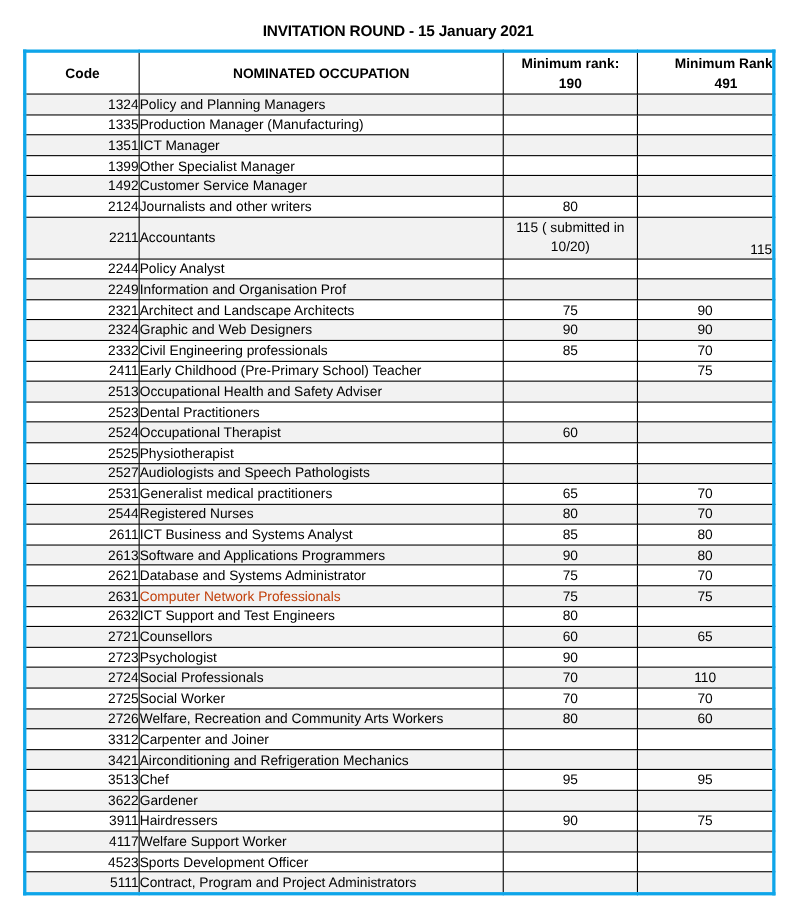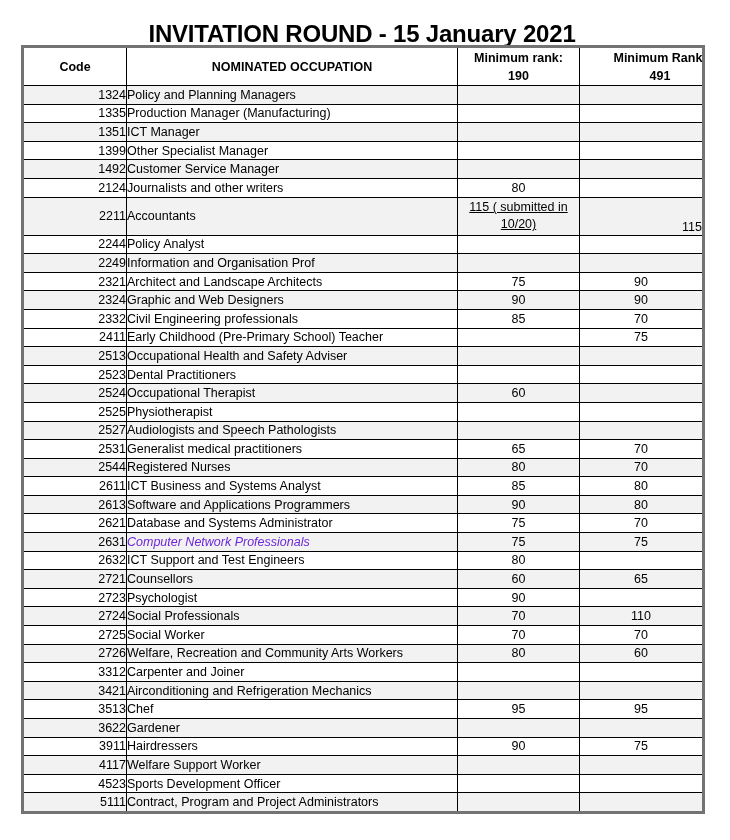--- a/index.html
+++ b/index.html
@@ -1,37 +1,37 @@
 <!DOCTYPE html>
 <html><head>
 <meta charset="utf-8">
 <style>
   html, body { margin: 0; padding: 0; background: #ffffff; }
   body { width: 730px; height: 840px; position: relative; overflow: hidden;
          font-family: "Liberation Sans", sans-serif; color: #000; }
   .title { position: absolute; left: 0; top: 20px; width: 724px; text-align: center;
-           font-weight: bold; font-size: 24px; letter-spacing: -0.2px; }
+           font-weight: bold; font-size: 14px; letter-spacing: -0.2px; }
   table.grid { position: absolute; left: 21px; top: 45px; width: 684px;
-               border-collapse: collapse; border: 3px solid #737373; table-layout: fixed; }
+               border-collapse: collapse; border: 3px solid #0ea5e9; table-layout: fixed; }
   table.grid th, table.grid td { border: 1px solid #000; padding: 0; font-size: 12.5px;
                line-height: 14px; overflow: hidden; white-space: nowrap; }
   table.grid th { font-weight: bold; height: 37px; text-align: center; vertical-align: middle; }
   table.grid td { height: 17.6px; }
   col.c-code { width: 104px; }
   col.c-occ { width: 331px; }
   col.c-r1 { width: 122px; }
   col.c-r2 { width: 124px; }
   td.code { text-align: right; }
   td.occ { text-align: left; padding-left: 6px; margin-left: 20px; }
   td.r1, td.r2 { text-align: center; }
   tr.alt td { background: #f2f2f2; }
   tr.tall td { height: 36px; }
-  tr.tall td.r1 { white-space: normal; line-height: 17px; text-decoration: underline; }
+  tr.tall td.r1 { white-space: normal; line-height: 17px; }
   tr.tall td.r2 { vertical-align: bottom; padding-bottom: 1px; text-align: right; }
-  .muted { color: #6d28d9; font-style: italic; }
+  .muted { color: #c2410c; }
 </style>
 </head>
 <body>
 
 <div class="title">INVITATION ROUND - 15 January 2021</div>
 
 <table class="grid">
   <colgroup>
     <col class="c-code">
       <col class="c-occ">

